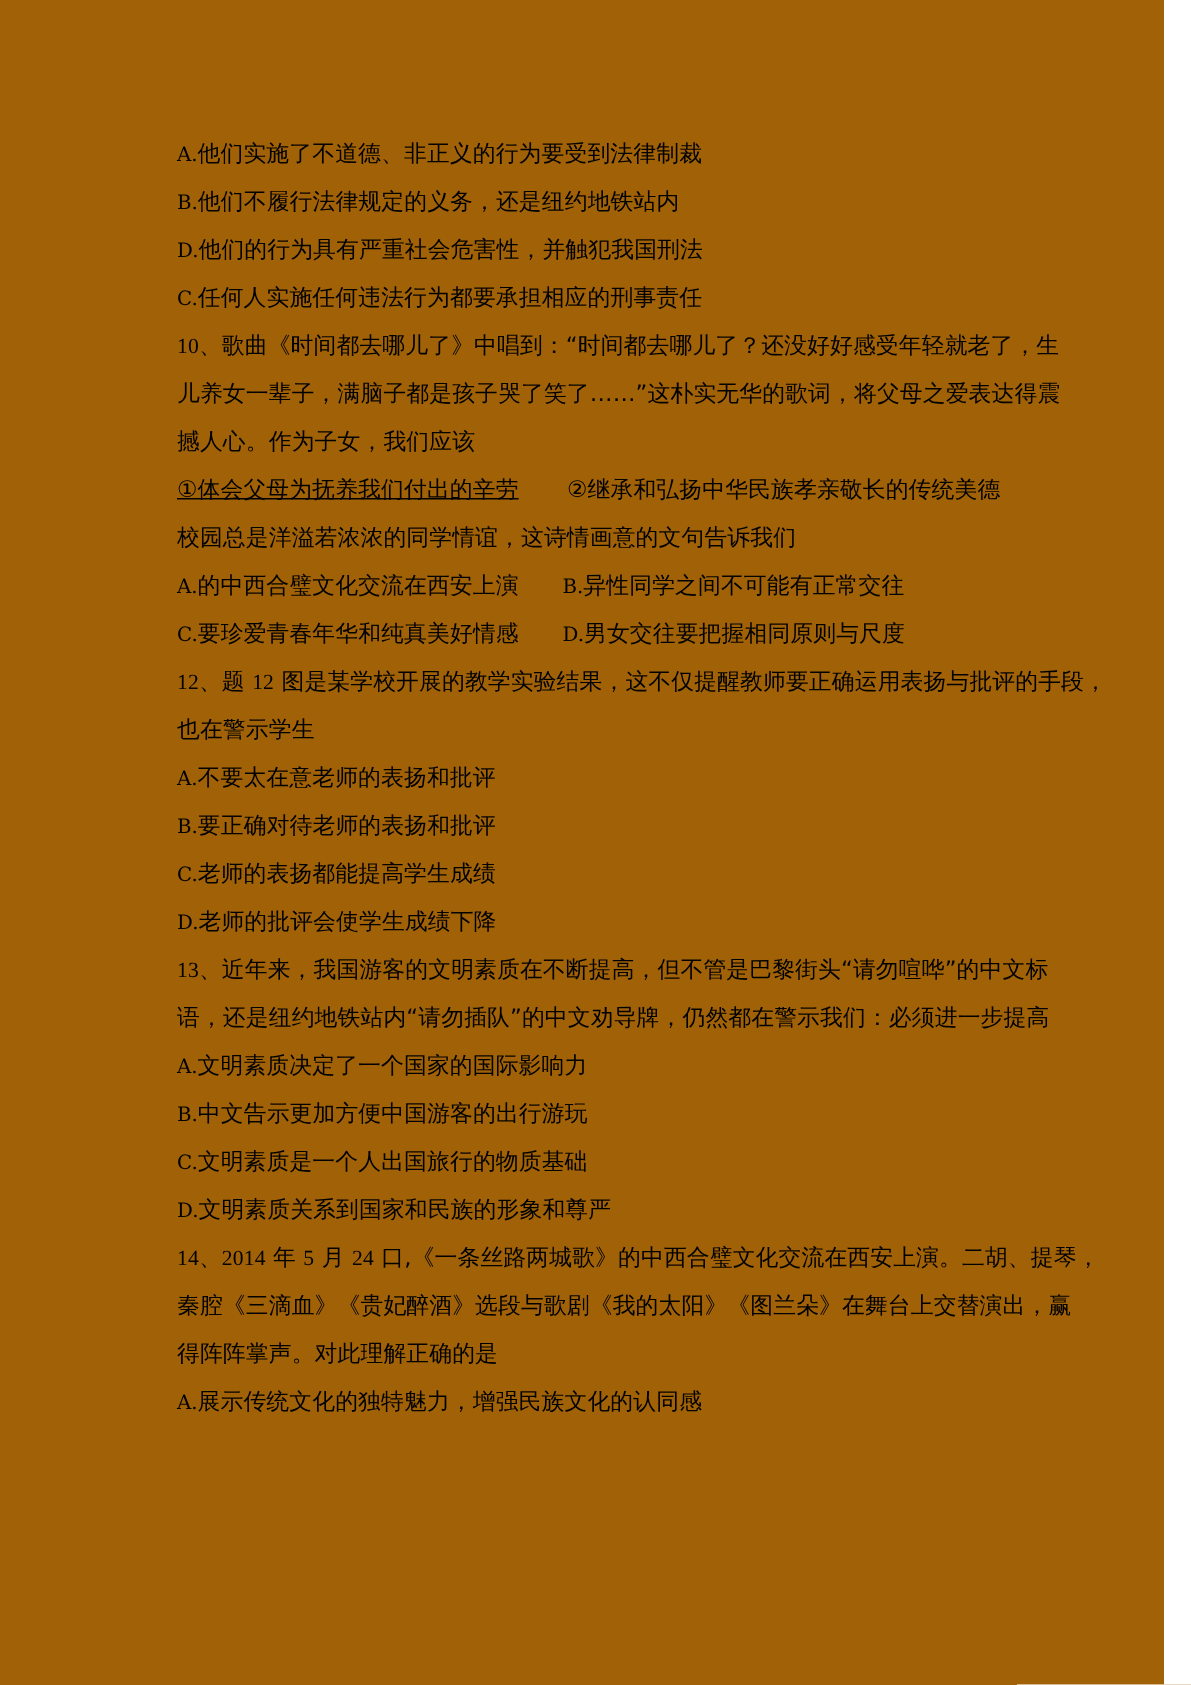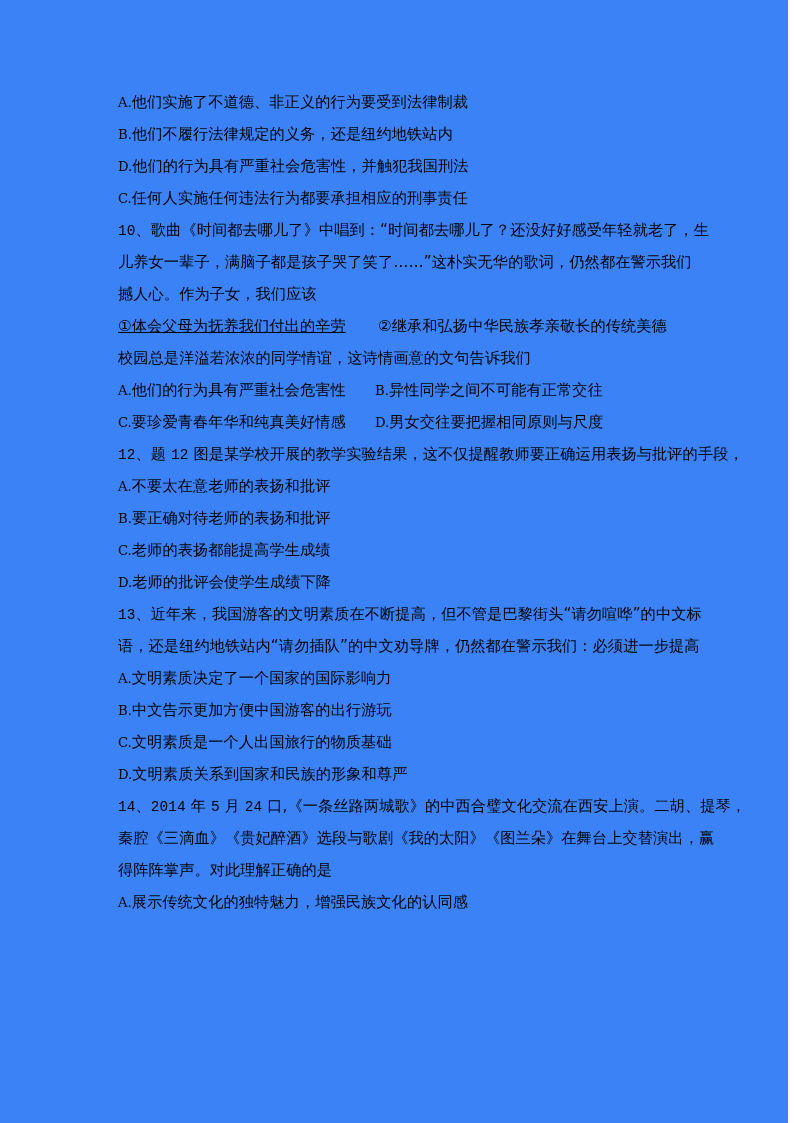--- a/index.html
+++ b/index.html
@@ -16,22 +16,21 @@
     color: #000000;
     -webkit-font-smoothing: none;
   }
 
   #page {
     position: absolute;
     left: 0;
     top: 0;
     width: 776px;
     height: 1123px;
-    background: #3b82f6;
-    padding-left: 12px;
+    background: #a16207;
   }
 
   .content {
     position: absolute;
     left: 118px;
     top: 86px;
     width: 566px;
   }
 
   
@@ -46,21 +45,21 @@
 
   
   .opt-mark {
     font-family: "DejaVu Serif", serif;
     font-size: 13.2px;
     letter-spacing: 0;
   }
 
   
   .num {
-    font-family: Liberation Mono, monospace;
+    font-family: Liberation Serif, serif;
     font-size: 14.4px;
   }
 
   
   .circ {
     font-size: 15.2px;
   }
 
   
   .col2 {
@@ -86,36 +85,37 @@
     <div class="line"><span class="opt-mark">A.</span><span>他们实施了不道德、非正义的行为要受到法律制裁</span></div>
 
     <div class="line"><span class="opt-mark">B.</span><span>他们不履行法律规定的义务，还是纽约地铁站内</span></div>
 
     <div class="line"><span class="opt-mark">D.</span><span>他们的行为具有严重社会危害性，并触犯我国刑法</span></div>
 
     <div class="line"><span class="opt-mark">C.</span><span>任何人实施任何违法行为都要承担相应的刑事责任</span></div>
 
     <div class="line"><span class="num">10</span><span>、歌曲《时间都去哪儿了》中唱到：“时间都去哪儿了？还没好好感受年轻就老了，生</span></div>
 
-    <div class="line">儿养女一辈子，满脑子都是孩子哭了笑了……”这朴实无华的歌词，仍然都在警示我们</div>
+    <div class="line">儿养女一辈子，满脑子都是孩子哭了笑了……”这朴实无华的歌词，将父母之爱表达得震</div>
 
     <div class="line">撼人心。作为子女，我们应该</div>
 
     <div class="line"><span class="circ col2-wide">①体会父母为抚养我们付出的辛劳</span><span class="circ">②继承和弘扬中华民族孝亲敬长的传统美德</span></div>
 
 
 
     <div class="line">校园总是洋溢若浓浓的同学情谊，这诗情画意的文句告诉我们</div>
 
-    <div class="line"><span class="col2"><span class="opt-mark">A.</span><span>他们的行为具有严重社会危害性</span></span><span><span class="opt-mark">B.</span><span>异性同学之间不可能有正常交往</span></span></div>
+    <div class="line"><span class="col2"><span class="opt-mark">A.</span><span>的中西合璧文化交流在西安上演</span></span><span><span class="opt-mark">B.</span><span>异性同学之间不可能有正常交往</span></span></div>
 
     <div class="line"><span class="col2"><span class="opt-mark">C.</span><span>要珍爱青春年华和纯真美好情感</span></span><span><span class="opt-mark">D.</span><span>男女交往要把握相同原则与尺度</span></span></div>
 
     <div class="line"><span class="num">12</span><span>、题 </span><span class="num">12</span><span> 图是某学校开展的教学实验结果，这不仅提醒教师要正确运用表扬与批评的手段，</span></div>
 
+    <div class="line">也在警示学生</div>
 
     <div class="line"><span class="opt-mark">A.</span><span>不要太在意老师的表扬和批评</span></div>
 
     <div class="line"><span class="opt-mark">B.</span><span>要正确对待老师的表扬和批评</span></div>
 
     <div class="line"><span class="opt-mark">C.</span><span>老师的表扬都能提高学生成绩</span></div>
 
     <div class="line"><span class="opt-mark">D.</span><span>老师的批评会使学生成绩下降</span></div>
 
     <div class="line"><span class="num">13</span><span>、近年来，我国游客的文明素质在不断提高，但不管是巴黎街头“请勿喧哗”的中文标</span></div>

